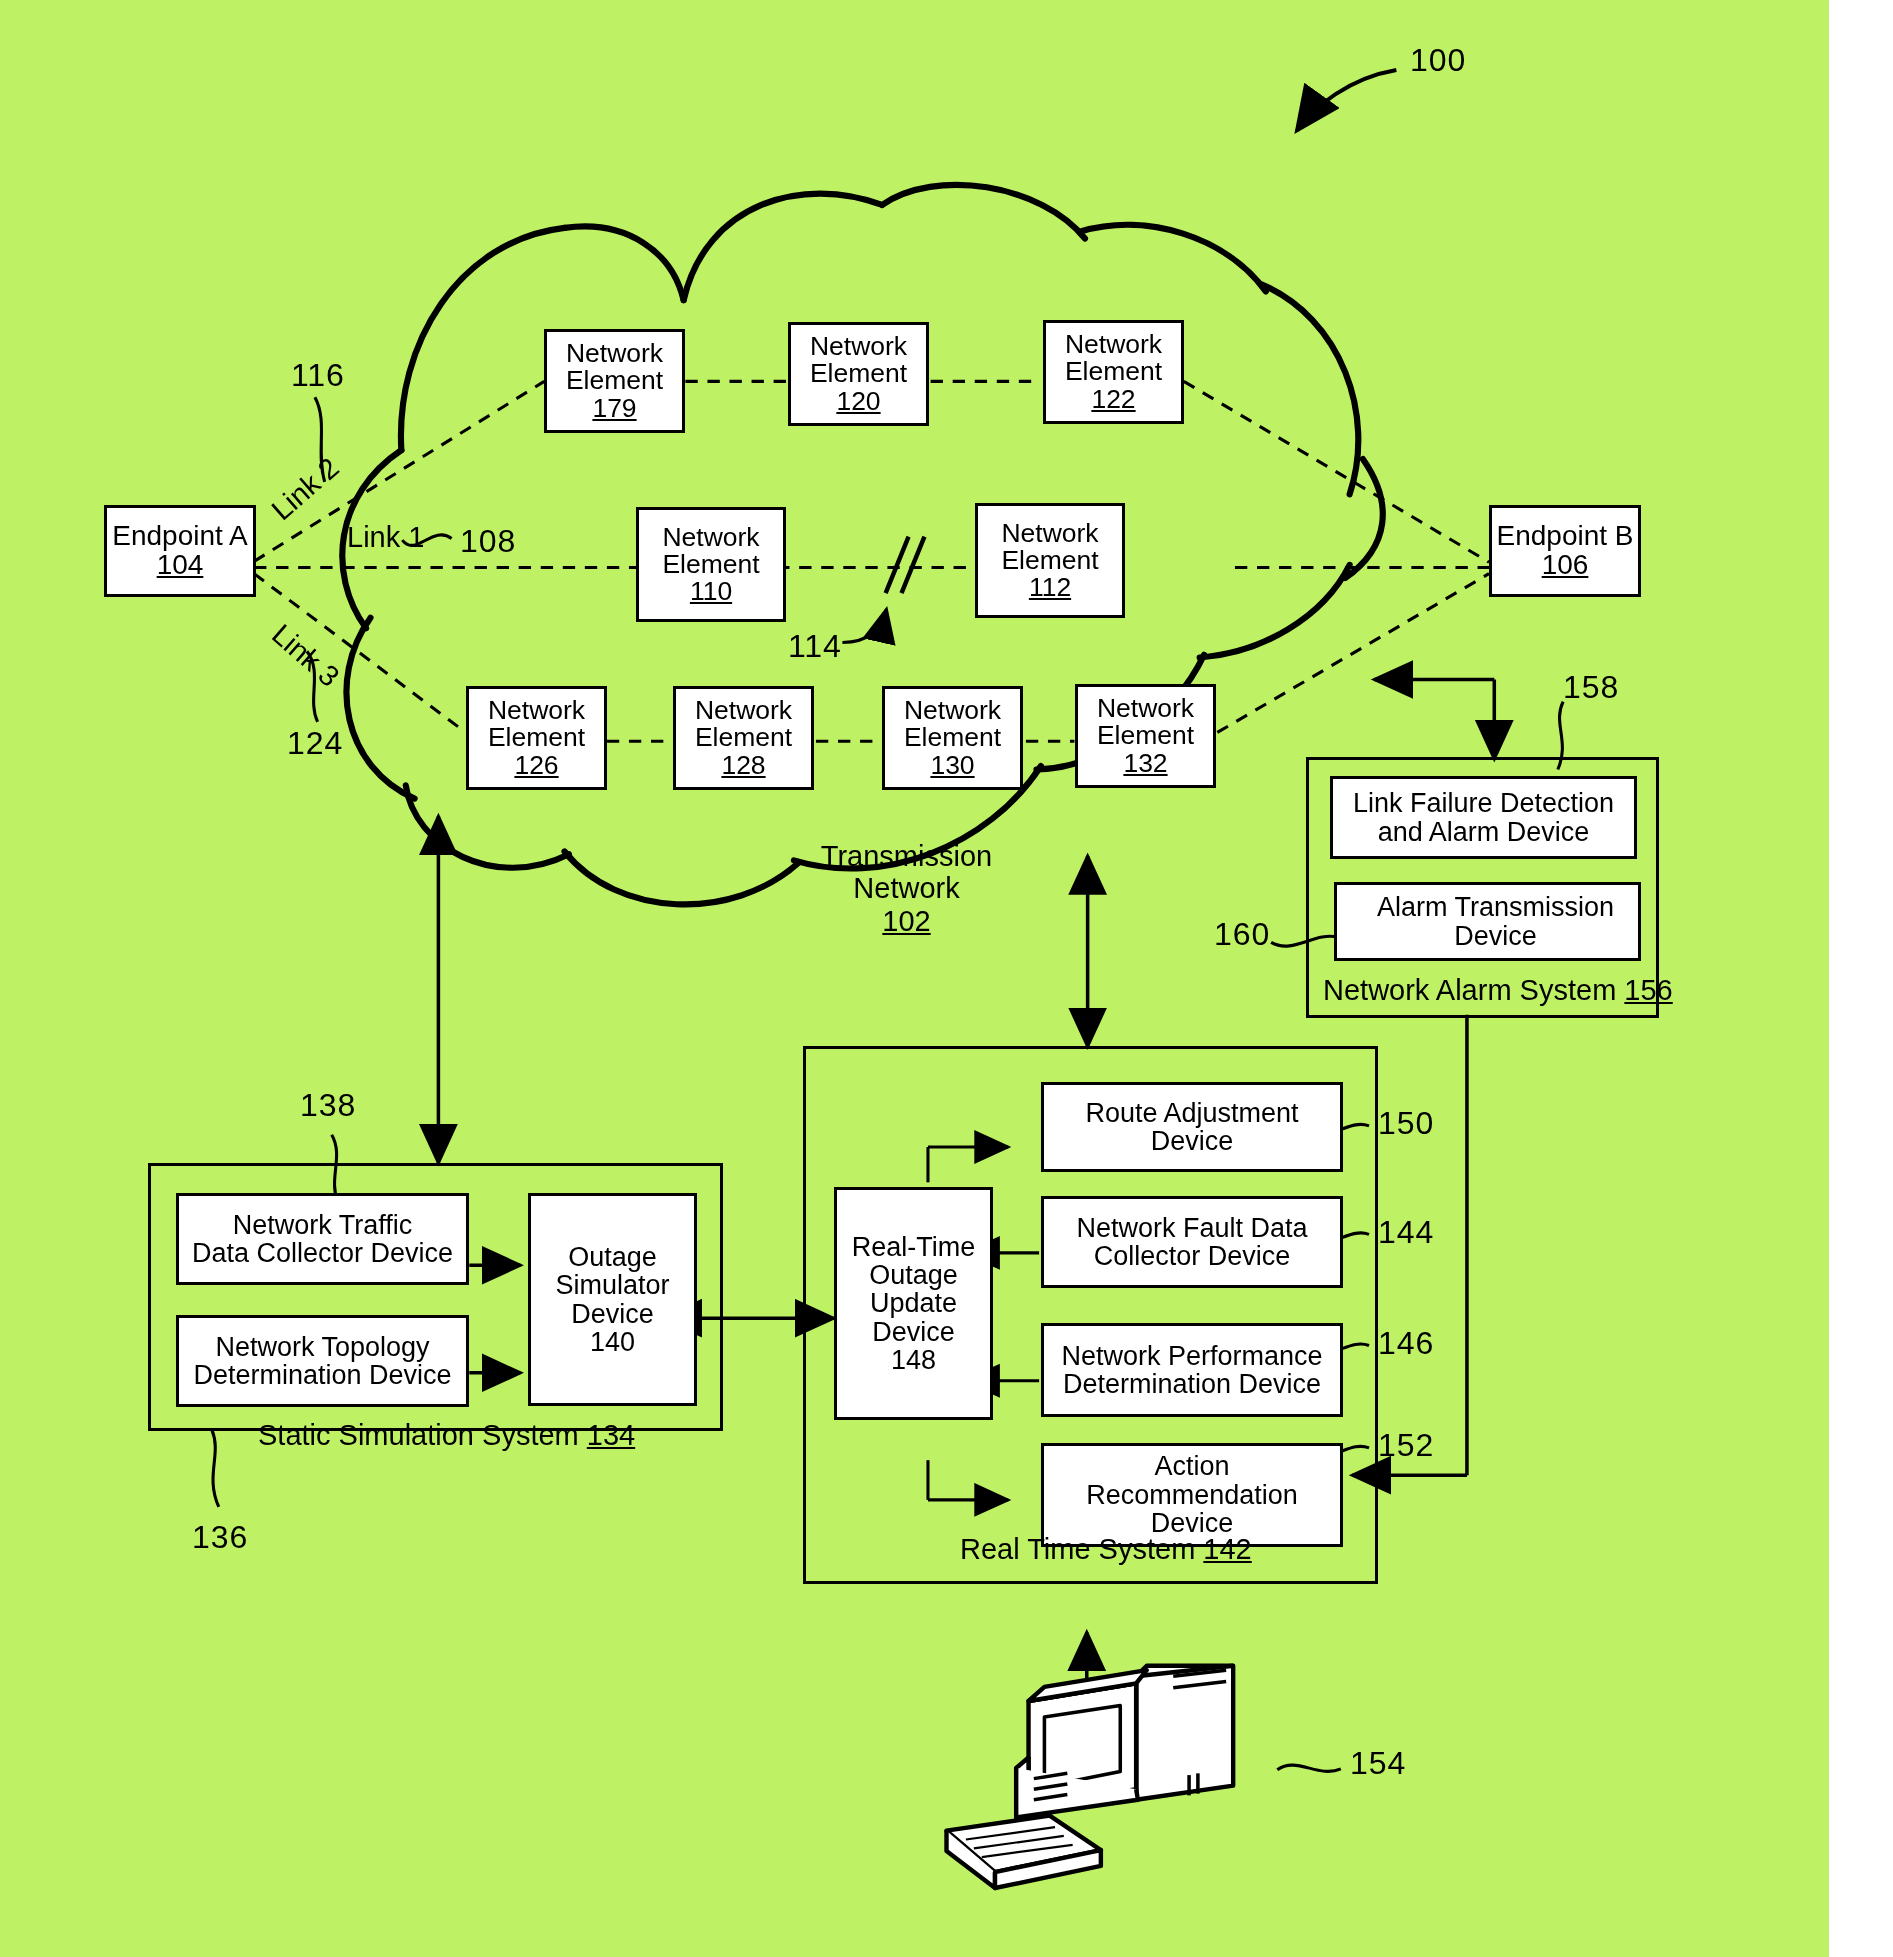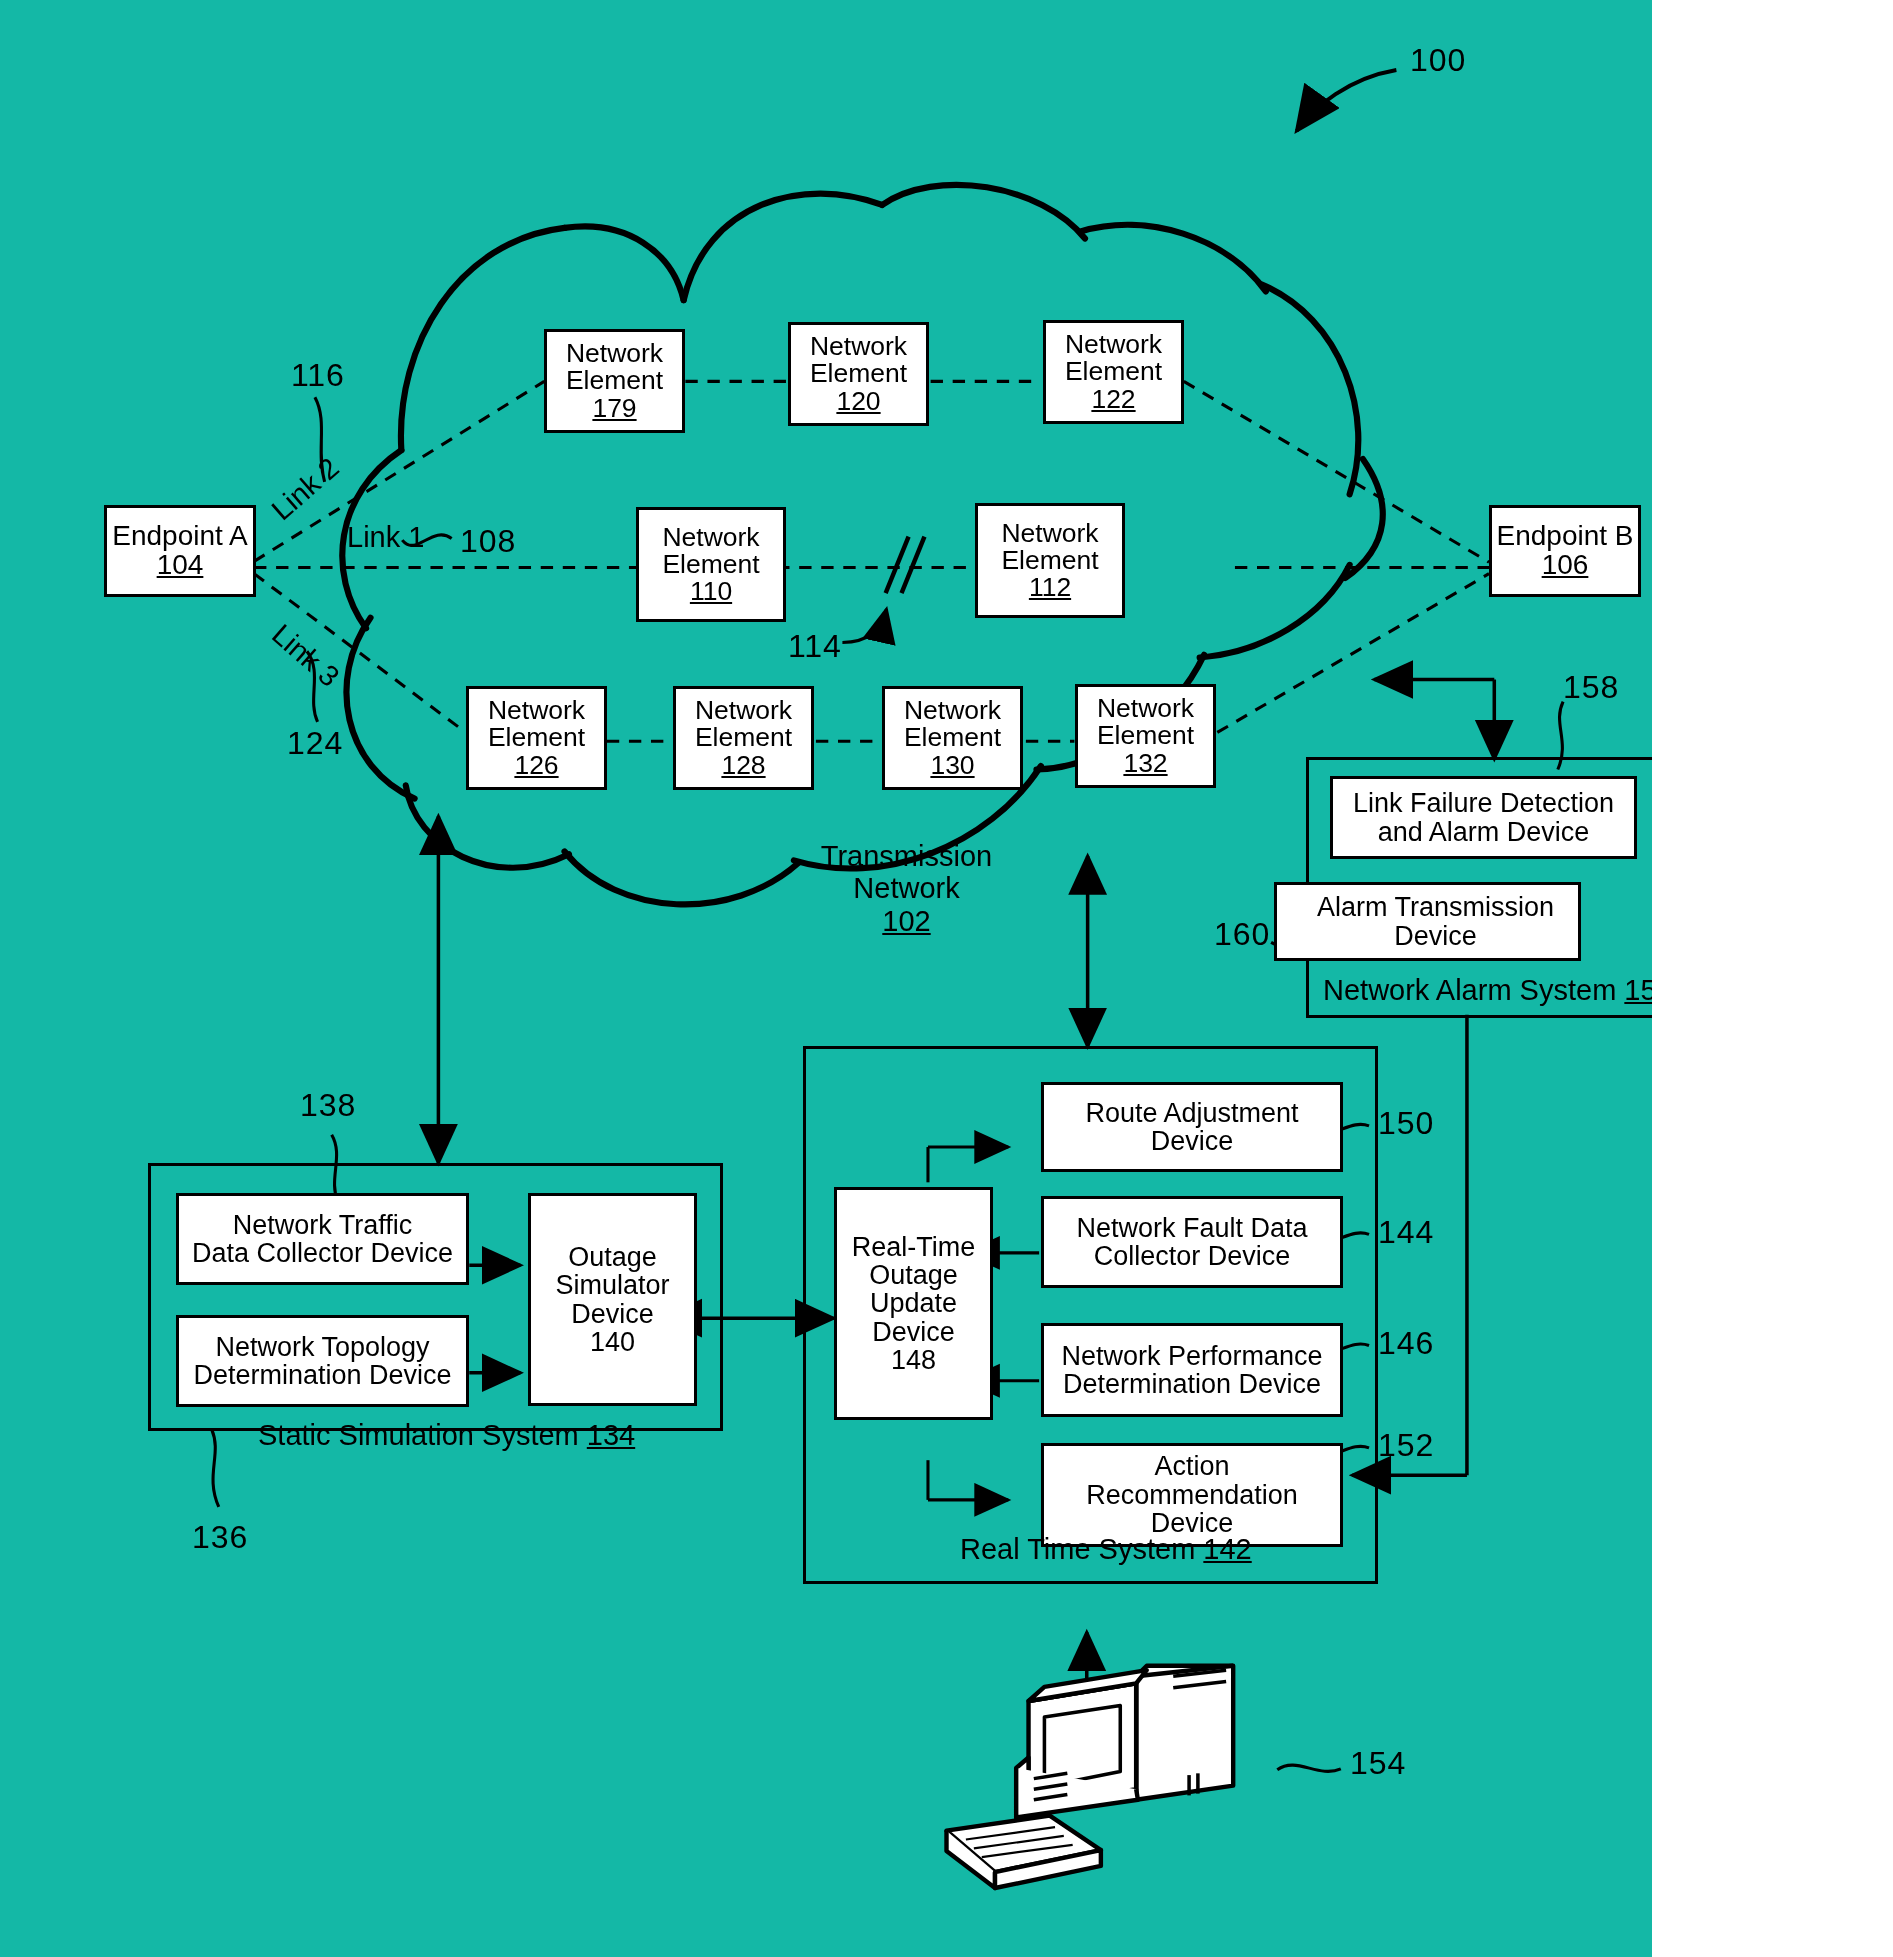--- a/index.html
+++ b/index.html
@@ -1,17 +1,17 @@
 <!DOCTYPE html>
 <html style="font-size:14px"><head>
 <meta charset="utf-8">
 <style>
   html,body{margin:0;padding:0;background:#fff;}
   body{font-family:"Liberation Sans", sans-serif;color:#000;}
-  #page{position:relative;width:1652px;height:1958px;background:#14b8a6;overflow:hidden;}
+  #page{position:relative;width:1829px;height:1958px;background:#bef264;overflow:hidden;}
   #svgroot{position:absolute;left:0;top:0;width:1893px;height:1958px;}
   .box{position:absolute;border:3.5px solid #000;background:#fff;display:flex;
        flex-direction:column;align-items:center;justify-content:center;
        text-align:center;line-height:1.02;box-sizing:border-box;}
   .ne{width:141px;height:104px;font-size:26.5px;}
   .ne .num{text-decoration:underline;}
   .endpoint{width:152px;height:92px;font-size:28px;}
   .endpoint .num{text-decoration:underline;}
   .innerbox{position:absolute;border:3.5px solid #000;background:#fff;
        display:flex;flex-direction:column;align-items:center;justify-content:center;
@@ -302,21 +302,21 @@
     <div>Transmission</div>
     <div>Network</div>
     <div class="num">102</div>
   </div>
 
   <div class="sysbox" style="left:1306px;top:757px;width:353px;height:261px;"></div>
   <div class="innerbox" style="left:1330px;top:776px;width:307px;height:83px;">
     <div>Link Failure Detection</div>
     <div>and Alarm Device</div>
   </div>
-  <div class="innerbox" style="left:1274px;top:882px;width:307px;height:79px;padding-left:16px;">
+  <div class="innerbox" style="left:1334px;top:882px;width:307px;height:79px;padding-left:16px;">
     <div>Alarm Transmission</div>
     <div>Device</div>
   </div>
   <div class="syslabel" style="left:1323px;top:974px;">
     <span>Network Alarm System </span>
     <span class="num">156</span>
   </div>
   <div class="reflabel" style="left:1563px;top:669px;">158</div>
   <div class="reflabel" style="left:1214px;top:916px;">160</div>
 

